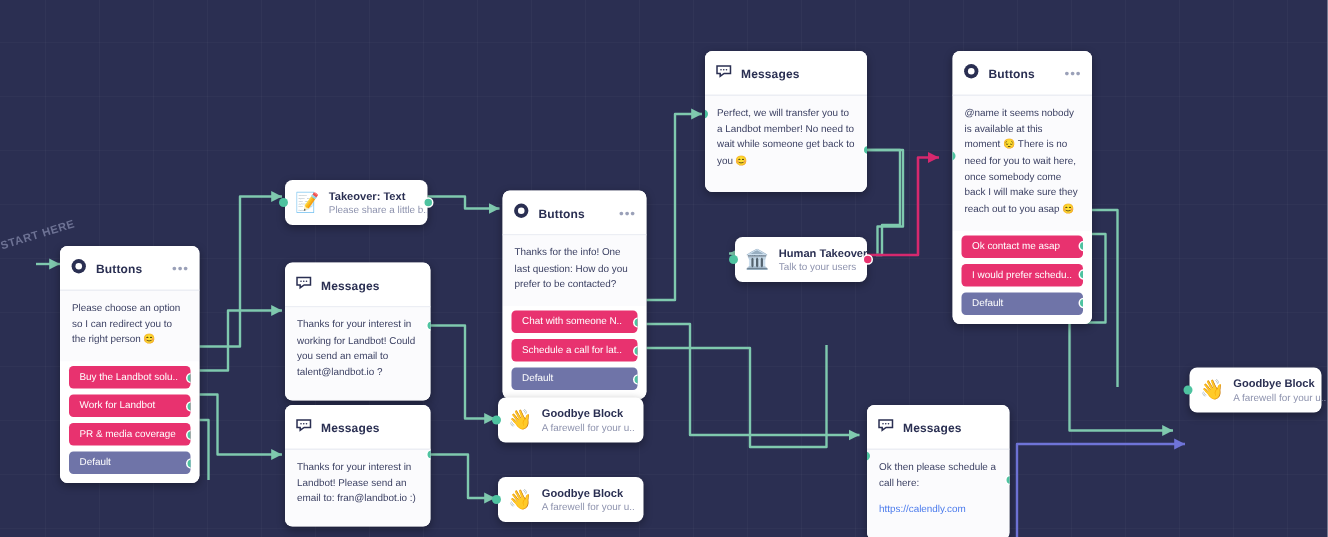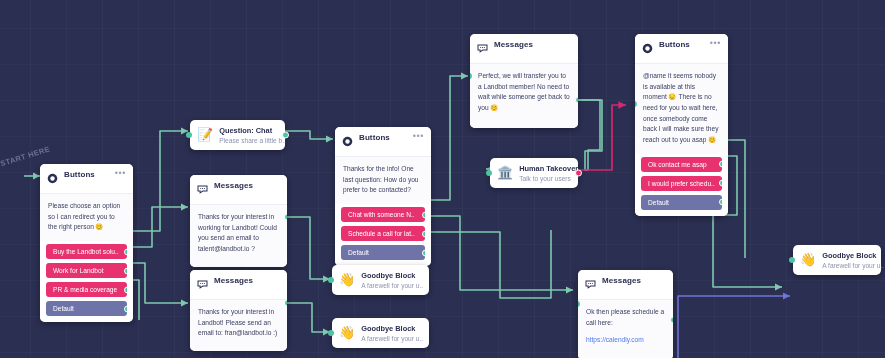--- a/index.html
+++ b/index.html
@@ -22,21 +22,21 @@
 
   
   .node {
     position: absolute;
     background: #ffffff;
     border-radius: 5px;
     box-shadow: 0 2px 6px rgba(0,0,0,0.33);
     overflow: hidden;
   }
   .node-hdr {
-    display: flex; 
+    display: flex; align-items: center;
     padding: 6px 7px 5px 7px;
     background: #ffffff;
     border-bottom: 1px solid #eceef4;
   }
   .node-hdr .ico { flex: 0 0 auto; margin-right: 6px; display:block; }
   .node-hdr .ttl {
     font-size: 8px; font-weight: bold; color: #2a2f52;
     letter-spacing: .1px; white-space: nowrap; flex: 1 1 auto;
   }
   .node-hdr .dots {
@@ -211,21 +211,21 @@
           <span>Default</span>
           <span class="port"></span>
         </div>
     </div>
   </div>
 
   <div class="minicard" style="left:190px; top:120px; width:95px;">
     <span class="port-l"></span>
     <span class="emoji">📝</span>
     <span class="mini-txt">
-      <span class="t1" style="display:block">Question: Chat</span>
+      <span class="t1" style="display:block">Takeover: Text</span>
       <span class="t2" style="display:block">Please share a little b..</span>
     </span>
     <span class="port-r"></span>
   </div>
 
   <div class="node" style="left:190px; top:175px; width:97px;">
     <div class="node-hdr">
       <span class="ico">
         <svg width="11" height="11" viewBox="0 0 12 12">
             <path d="M1.1 2.2h9.8v5.4H6.3L3.4 9.6V7.6H1.1z" fill="none" stroke="#2a2f52" stroke-width="1.1"></path>

